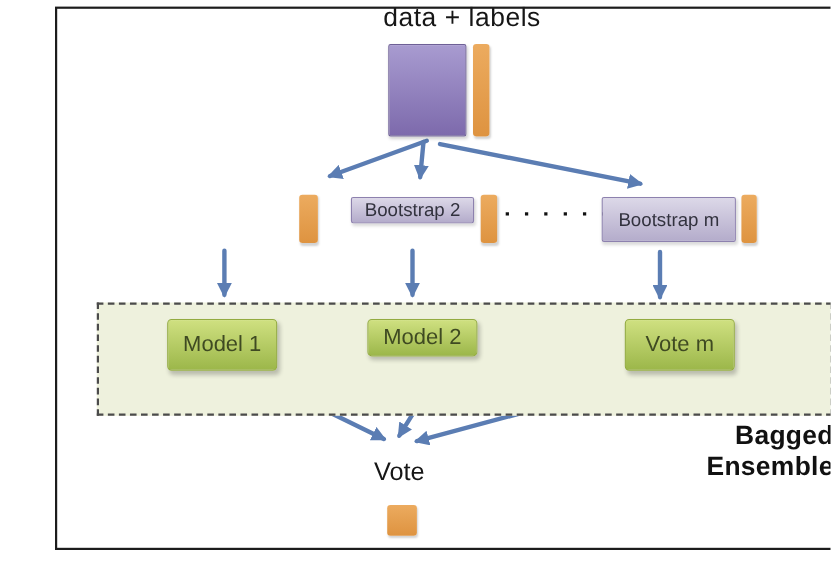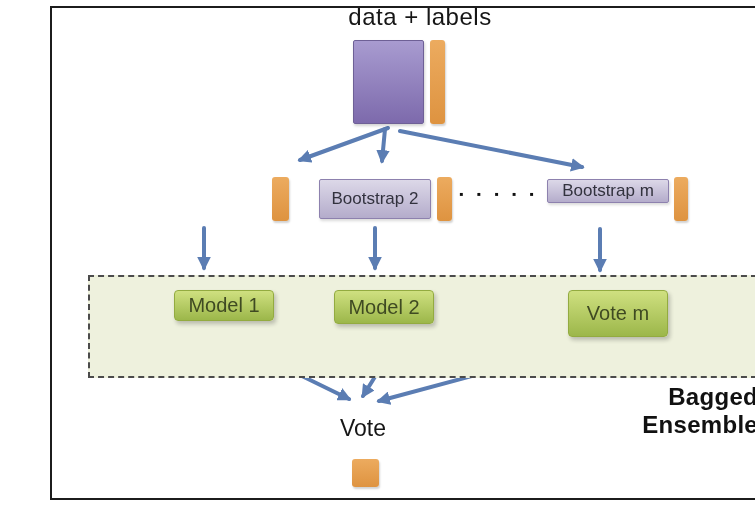--- a/index.html
+++ b/index.html
@@ -109,35 +109,35 @@
     <line class="arrow-line" x1="521" y1="351" x2="335" y2="401" marker-end="url(#ah)"></line>
   </svg>
 
   <div class="abs title-text" style="left:290px; top:3px; width:172px;">data + labels</div>
 
   <div class="abs data-box" style="left:309px; top:40px; width:71px; height:84px;"></div>
   <div class="abs orange-strip" style="left:386px; top:40px; width:15px; height:84px;"></div>
 
   <div class="abs orange-strip" style="left:228px; top:177px; width:17px; height:44px;"></div>
 
-  <div class="abs bootstrap-box" style="left:275px; top:179px; width:112px; height:40px;">
+  <div class="abs bootstrap-box" style="left:275px; top:179px; width:112px; height:24px;">
     <span>Bootstrap 2</span>
   </div>
   <div class="abs orange-strip" style="left:393px; top:177px; width:15px; height:44px;"></div>
 
   <div class="abs ellipsis-dots" style="left:415px; top:185px; width:90px;">▪ ▪ ▪ ▪ ▪ ▪</div>
 
-  <div class="abs bootstrap-box" style="left:503px; top:179px; width:122px; height:24px;">
+  <div class="abs bootstrap-box" style="left:503px; top:179px; width:122px; height:41px;">
     <span>Bootstrap m</span>
   </div>
   <div class="abs orange-strip" style="left:630px; top:177px; width:14px; height:44px;"></div>
 
   <div class="abs ensemble-box" style="left:44px; top:275px; width:669px; height:103px;"></div>
 
-  <div class="abs model-box" style="left:130px; top:290px; width:100px; height:31px;">
+  <div class="abs model-box" style="left:108px; top:290px; width:100px; height:47px;">
     <span>Model 1</span>
   </div>
   <div class="abs model-box" style="left:290px; top:290px; width:100px; height:34px;">
     <span>Model 2</span>
   </div>
   <div class="abs model-box" style="left:524px; top:290px; width:100px; height:47px;">
     <span>Vote m</span>
   </div>
 
   <div class="abs ensemble-caption" style="left:512px; top:383px; width:202px;">Bagged Ensemble</div>

